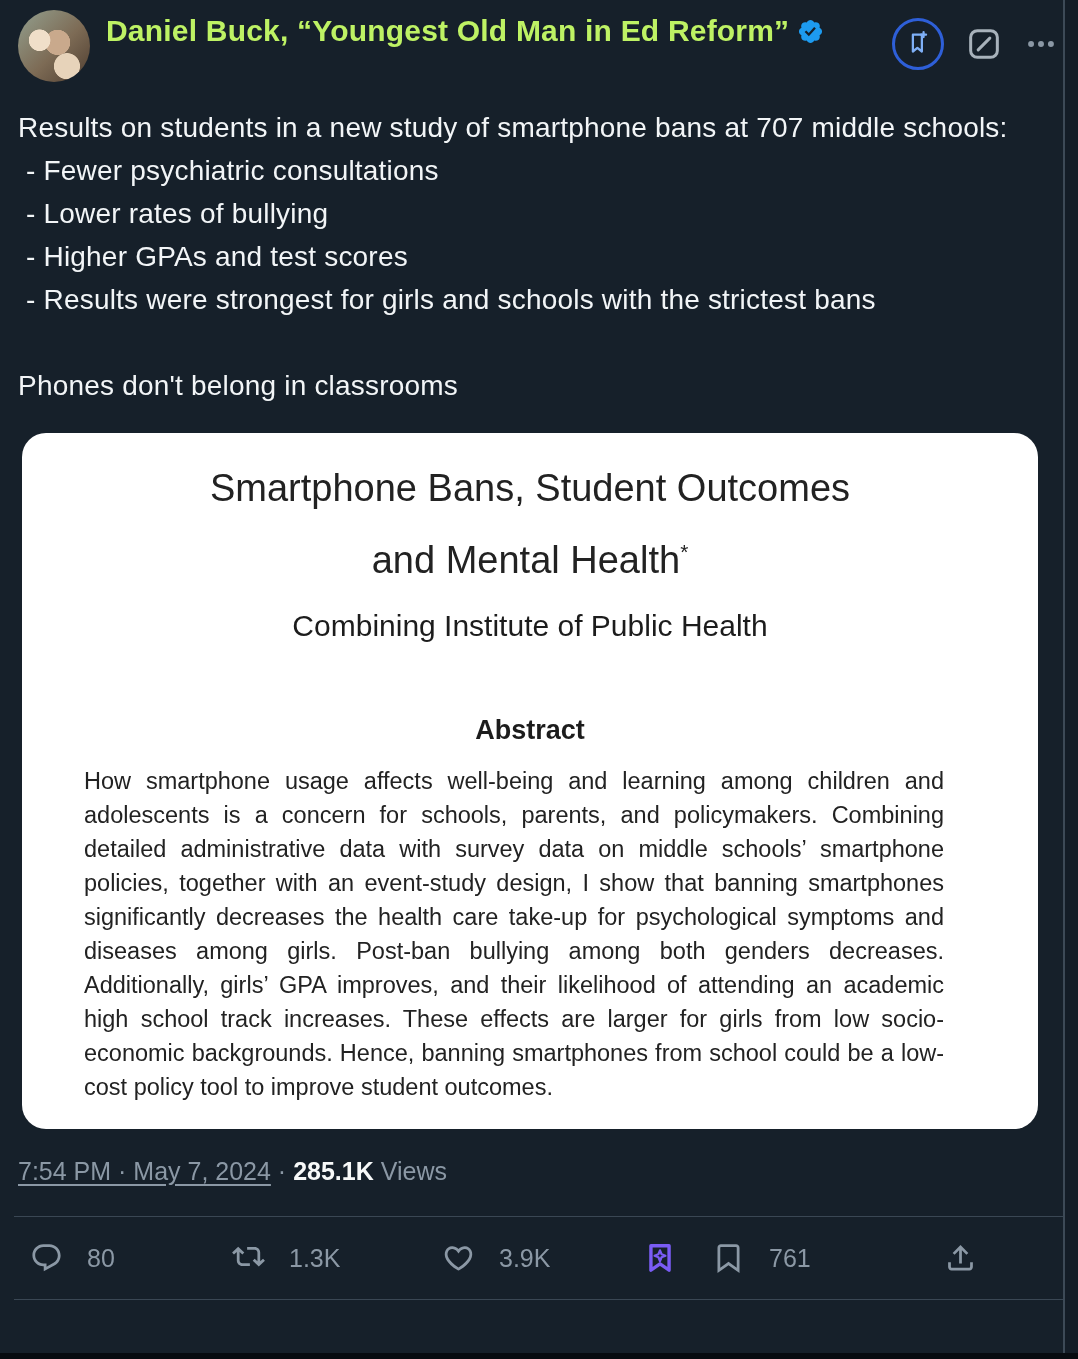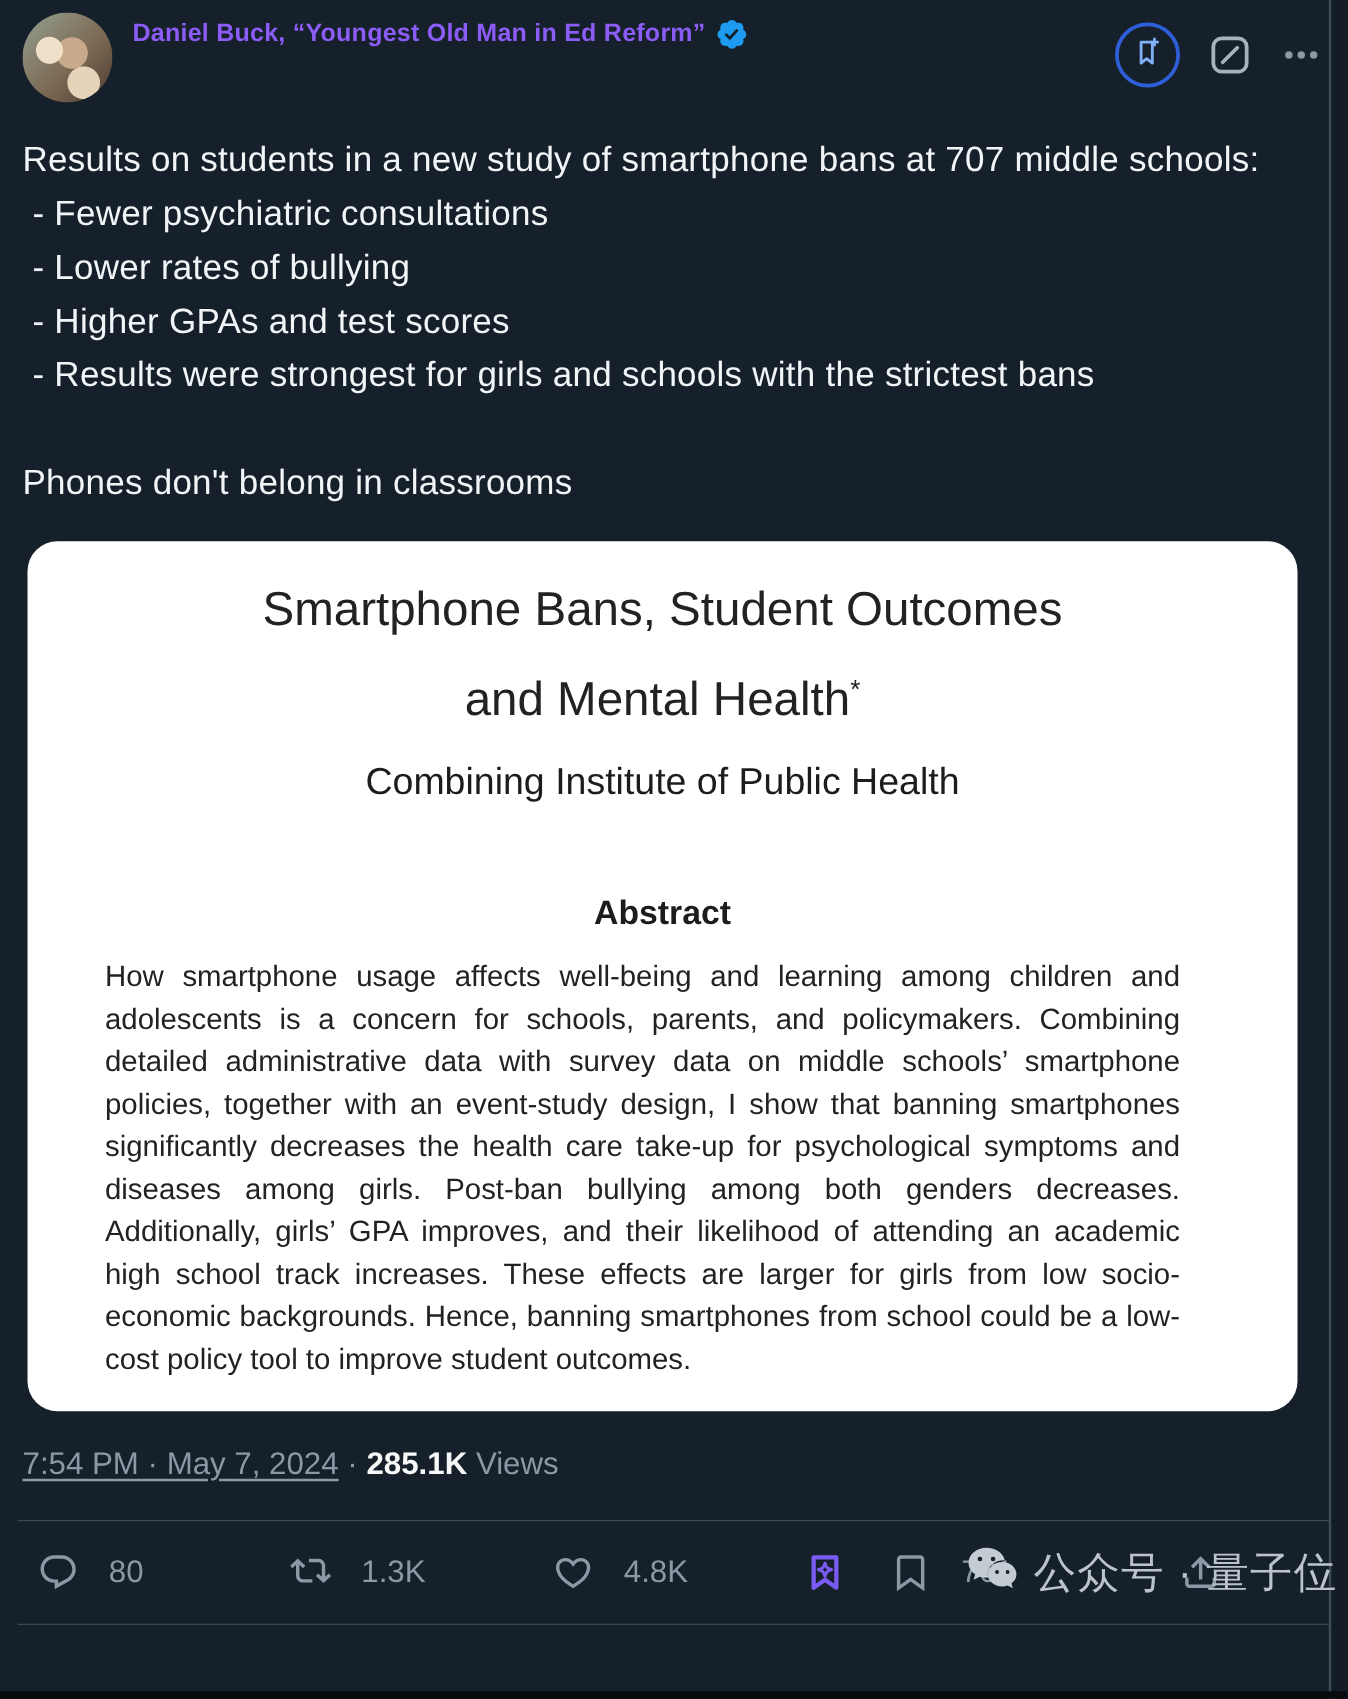--- a/index.html
+++ b/index.html
@@ -16,21 +16,21 @@
   .avatar {
     width:72px; height:72px; border-radius:50%; flex:0 0 72px;
     background:
       radial-gradient(circle at 68% 78%, #e7d3ba 0 17%, rgba(0,0,0,0) 18%),
       radial-gradient(circle at 30% 42%, #f0dfc9 0 16%, rgba(0,0,0,0) 17%),
       radial-gradient(circle at 55% 45%, #c9a98c 0 22%, rgba(0,0,0,0) 23%),
       linear-gradient(135deg, #93a08f 0%, #7d6b55 55%, #4e3d30 100%);
   }
   .name-block { margin-left:16px; margin-top:4px; flex:1; min-width:0; }
   .name-row { display:flex; align-items:center; gap:8px; }
-  .display-name { font-size:20px; font-weight:bold; color:#8b5cf6; letter-spacing:.2px; white-space:nowrap; }
+  .display-name { font-size:30px; font-weight:bold; color:#bef264; letter-spacing:.2px; white-space:nowrap; }
   .badge svg { display:block; }
   .handle { font-size:24px; color:#8b98a5; margin-top:4px; }
   .header-icons { display:flex; align-items:center; gap:20px; margin-top:8px; }
   .ring-btn {
     width:52px; height:52px; border-radius:50%; border:3px solid #2e5fd8;
     display:flex; align-items:center; justify-content:center;
   }
   .dots svg, .grok svg { display:block; }
 
   
@@ -171,21 +171,21 @@
           </svg>
       </span>
       <span class="action-count">1.3K</span>
     </div>
     <div class="action-group ag-like">
       <span class="action-icon">
         <svg viewBox="0 0 24 24" width="33" height="33" fill="#8b98a5">
             <path d="M16.697 5.5c-1.222-.06-2.679.51-3.89 2.16l-.805 1.09-.806-1.09C9.984 6.01 8.526 5.44 7.304 5.5c-1.243.07-2.349.78-2.91 1.91-.552 1.12-.633 2.78.479 4.82 1.074 1.97 3.257 4.27 7.129 6.61 3.87-2.34 6.052-4.64 7.126-6.61 1.111-2.04 1.03-3.7.477-4.82-.561-1.13-1.666-1.84-2.908-1.91zm4.187 7.69c-1.351 2.48-4.001 5.12-8.379 7.67l-.503.3-.504-.3c-4.379-2.55-7.029-5.19-8.382-7.67-1.36-2.5-1.41-4.86-.514-6.67.887-1.79 2.647-2.91 4.601-3.01 1.651-.09 3.368.56 4.798 2.01 1.429-1.45 3.146-2.1 4.796-2.01 1.954.1 3.714 1.22 4.601 3.01.896 1.81.846 4.17-.514 6.67z"></path>
           </svg>
       </span>
-      <span class="action-count">4.8K</span>
+      <span class="action-count">3.9K</span>
     </div>
     <div class="action-group ag-sparkle">
       <span class="action-icon">
         <svg viewBox="0 0 24 24" width="34" height="34">
             <path d="M5.6 3.4h12.8v17.2l-6.4-4.5-6.4 4.5z" fill="none" stroke="#7a5cf5" stroke-width="2.4" stroke-linejoin="round"></path>
             <path d="M12 6.6l1.1 2.7 2.7 1.1-2.7 1.1-1.1 2.7-1.1-2.7-2.7-1.1 2.7-1.1z" fill="none" stroke="#7a5cf5" stroke-width="1.6" stroke-linejoin="round"></path>
           </svg>
       </span>
     </div>
     <div class="action-group ag-bookmark">
@@ -197,32 +197,17 @@
       <span class="action-count">761</span>
     </div>
     <div class="action-group ag-share">
       <span class="action-icon">
         <svg viewBox="0 0 24 24" width="33" height="33" fill="#8b98a5">
             <path d="M12 2.59l5.7 5.7-1.41 1.42L13 6.41V16h-2V6.41l-3.3 3.3-1.41-1.42L12 2.59zM21 15l-.02 3.51c0 1.38-1.12 2.49-2.5 2.49H5.5C4.11 21 3 19.88 3 18.5V15h2v3.5c0 .28.22.5.5.5h12.98c.28 0 .5-.22.5-.5L19 15h2z"></path>
           </svg>
       </span>
     </div>
 
-    <div class="watermark">
-      <span>
-        <svg viewBox="0 0 48 48" width="46" height="46">
-          <path fill="#c3cbd3" d="M19 8C10.7 8 4 13.6 4 20.5c0 3.9 2.2 7.4 5.6 9.7l-1.4 4.6 5.2-2.6c1.7.5 3.6.8 5.6.8.5 0 1 0 1.5-.1-.3-1-.5-2-.5-3.1 0-6.3 6-11.4 13.4-11.4h.8C32.9 12.2 26.6 8 19 8z"></path>
-          <path fill="#c3cbd3" d="M44 30.2c0-5.6-5.4-10.2-12-10.2s-12 4.6-12 10.2 5.4 10.2 12 10.2c1.6 0 3.2-.3 4.6-.8l4.4 2.2-1.2-3.9c2.6-1.9 4.2-4.6 4.2-7.7z"></path>
-          <g fill="#16202a">
-              <circle cx="13.5" cy="17.5" r="1.9"></circle>
-              <circle cx="24.5" cy="17.5" r="1.9"></circle>
-              <circle cx="27.8" cy="28.3" r="1.6"></circle>
-              <circle cx="36.6" cy="28.3" r="1.6"></circle>
-            </g>
-        </svg>
-      </span>
-      <span>公众号 · 量子位</span>
-    </div>
   </div>
 
   <div class="divider"></div>
   <div class="bottom-strip"></div>
 </div>
 
 </body></html>

